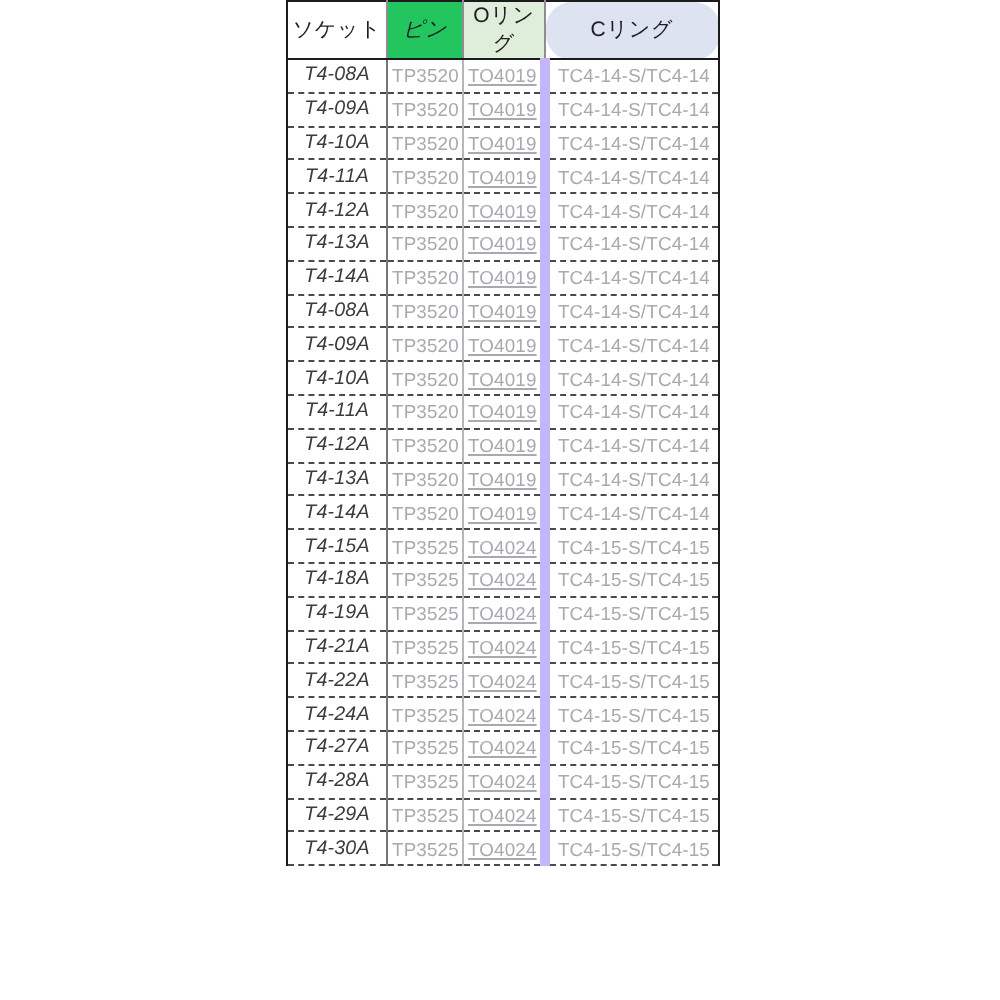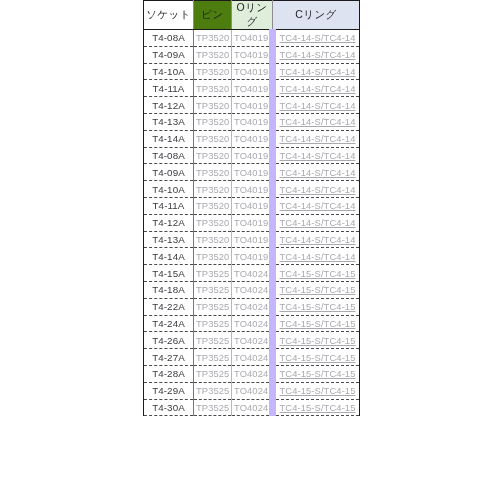--- a/index.html
+++ b/index.html
@@ -44,58 +44,60 @@
     vertical-align: middle;
     border-top: 1.4px solid #1b1b1e;
     border-bottom: 1.4px solid #1b1b1e;
     border-right: 1px solid #8d8d93;
     letter-spacing: 0.4px;
   }
   #spec-table thead th.h-socket {
     background: #ffffff;
     border-left: 1.4px solid #1b1b1e;
   }
-  #spec-table thead th.h-pin   { background: #4d7c0f; }
+  #spec-table thead th.h-pin   { background: #22c55e; font-style: italic; }
   #spec-table thead th.h-oring { background: #dfeedb; }
   #spec-table thead th.h-cring {
     background: #dde3f0;
     border-right: 1.4px solid #1b1b1e;
+    border-radius: 13px;
   }
 
   #spec-table tbody td {
     height: 15.8px;
     padding: 0 2px;
     font-size: 9.4px;
     text-align: center;
     vertical-align: middle;
     background: #ffffff;
     border-bottom: 1px dashed #4a4a4e;
     white-space: nowrap;
     overflow: hidden;
     letter-spacing: 0.1px;
   }
   #spec-table tbody td.d-socket {
     color: #3a3a40;
     border-left: 1.4px solid #1b1b1e;
     border-right: 1px solid #76767c;
     font-size: 9.8px;
+    font-style: italic;
   }
   #spec-table tbody td.d-pin {
     color: #a9a9b0;
     border-right: 1px solid #b6b6bc;
     text-align: center;
   }
   #spec-table tbody td.d-oring {
     color: #a9a9b0;
-    border-right: 7px solid #c4b5fd;
+    border-right: 5px solid #c4b5fd;
+    text-decoration: underline;
   }
   #spec-table tbody td.d-cring {
     color: #a9a9b0;
     border-right: 1.4px solid #1b1b1e;
-    text-decoration: underline;
   }
 </style>
 </head>
 <body>
 
 <div id="page">
 
   <table id="spec-table">
     <colgroup>
       <col class="c-socket">
@@ -202,33 +204,39 @@
           <td class="d-oring">TO4024</td>
           <td class="d-cring">TC4-15-S/TC4-15</td>
         </tr>
         <tr>
           <td class="d-socket">T4-18A</td>
           <td class="d-pin">TP3525</td>
           <td class="d-oring">TO4024</td>
           <td class="d-cring">TC4-15-S/TC4-15</td>
         </tr>
         <tr>
+          <td class="d-socket">T4-19A</td>
+          <td class="d-pin">TP3525</td>
+          <td class="d-oring">TO4024</td>
+          <td class="d-cring">TC4-15-S/TC4-15</td>
+        </tr>
+        <tr>
+          <td class="d-socket">T4-21A</td>
+          <td class="d-pin">TP3525</td>
+          <td class="d-oring">TO4024</td>
+          <td class="d-cring">TC4-15-S/TC4-15</td>
+        </tr>
+        <tr>
           <td class="d-socket">T4-22A</td>
           <td class="d-pin">TP3525</td>
           <td class="d-oring">TO4024</td>
           <td class="d-cring">TC4-15-S/TC4-15</td>
         </tr>
         <tr>
           <td class="d-socket">T4-24A</td>
-          <td class="d-pin">TP3525</td>
-          <td class="d-oring">TO4024</td>
-          <td class="d-cring">TC4-15-S/TC4-15</td>
-        </tr>
-        <tr>
-          <td class="d-socket">T4-26A</td>
           <td class="d-pin">TP3525</td>
           <td class="d-oring">TO4024</td>
           <td class="d-cring">TC4-15-S/TC4-15</td>
         </tr>
         <tr>
           <td class="d-socket">T4-27A</td>
           <td class="d-pin">TP3525</td>
           <td class="d-oring">TO4024</td>
           <td class="d-cring">TC4-15-S/TC4-15</td>
         </tr>

